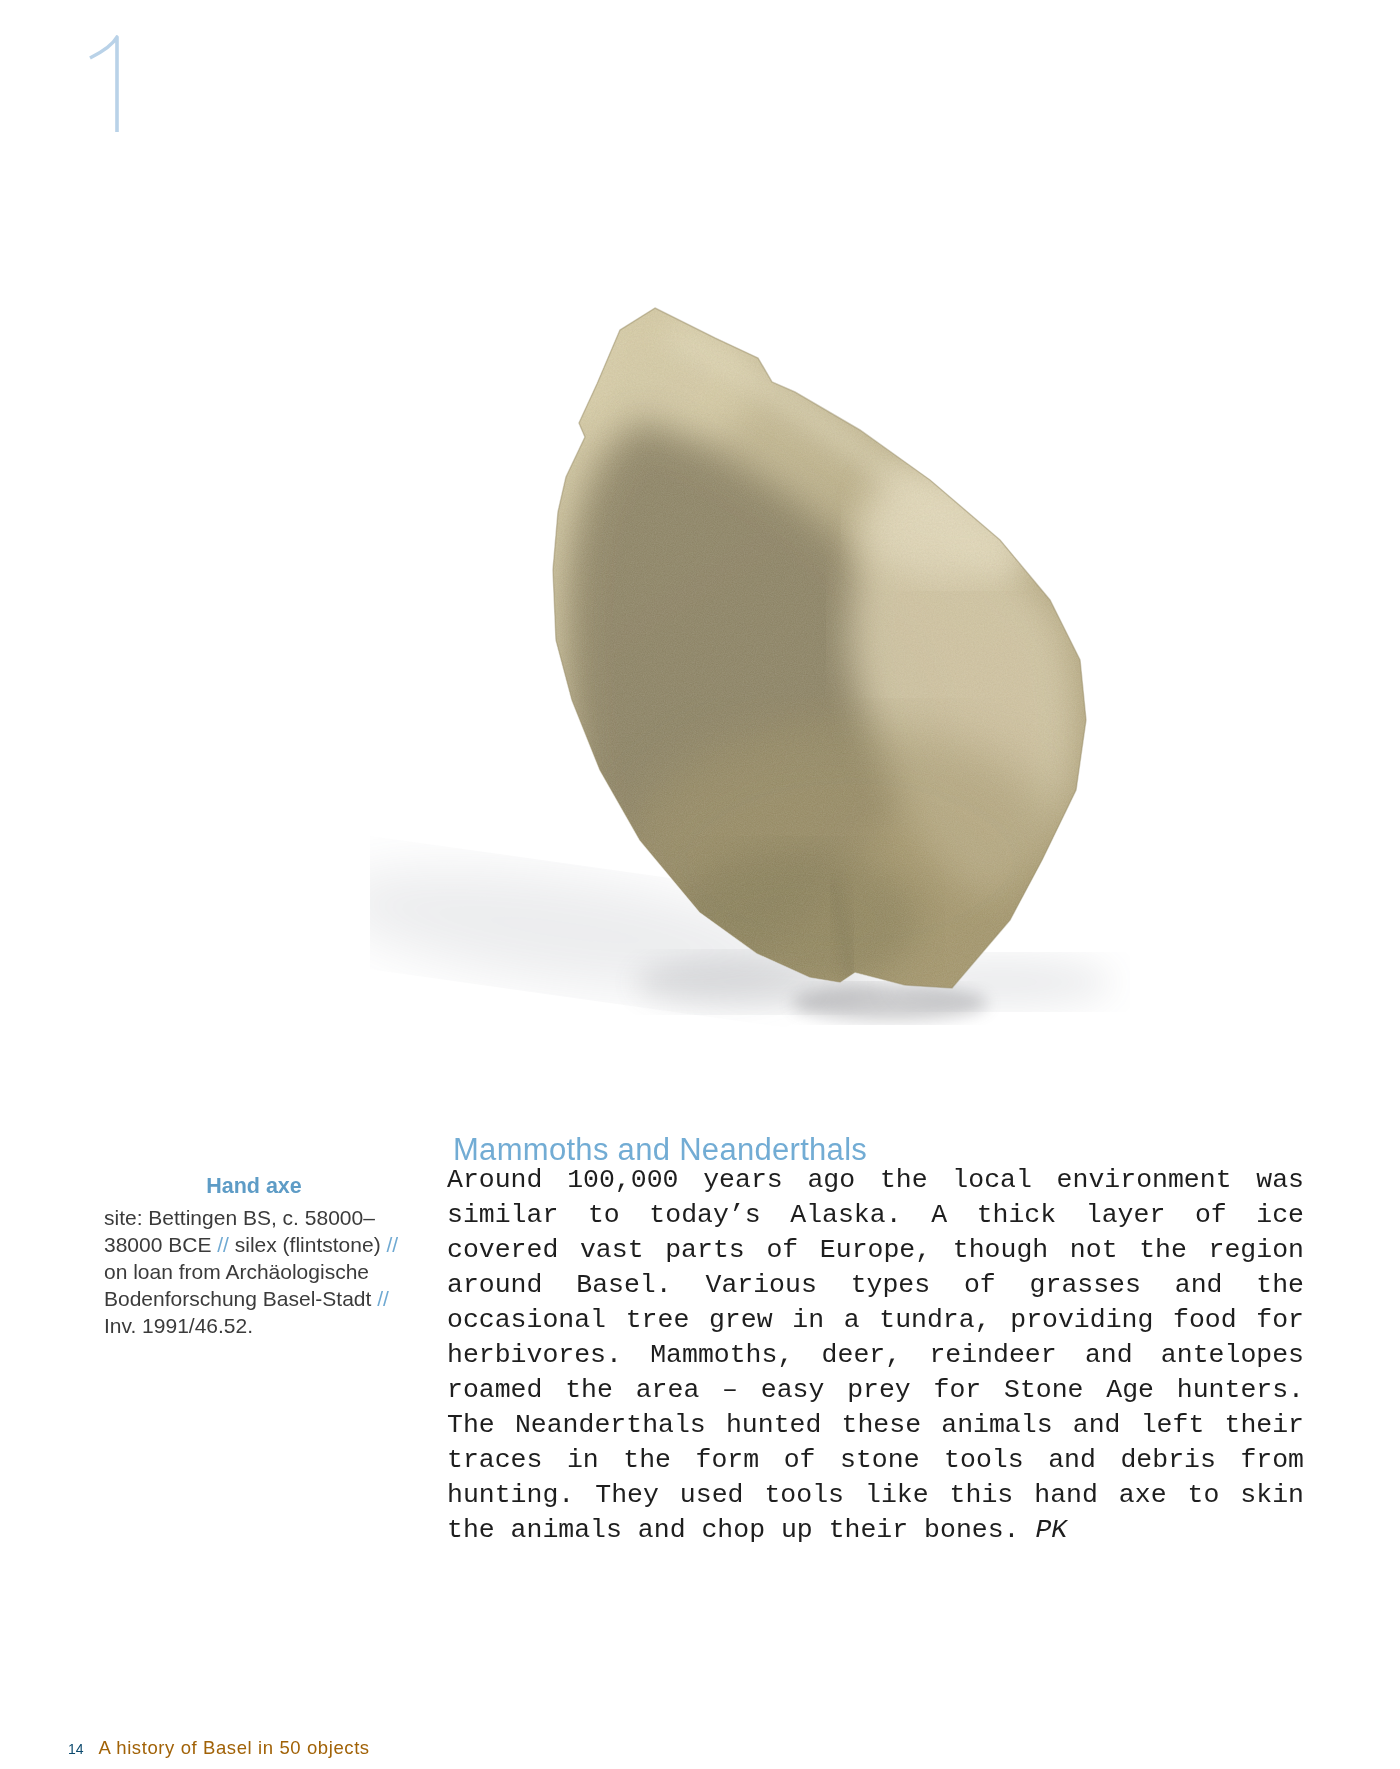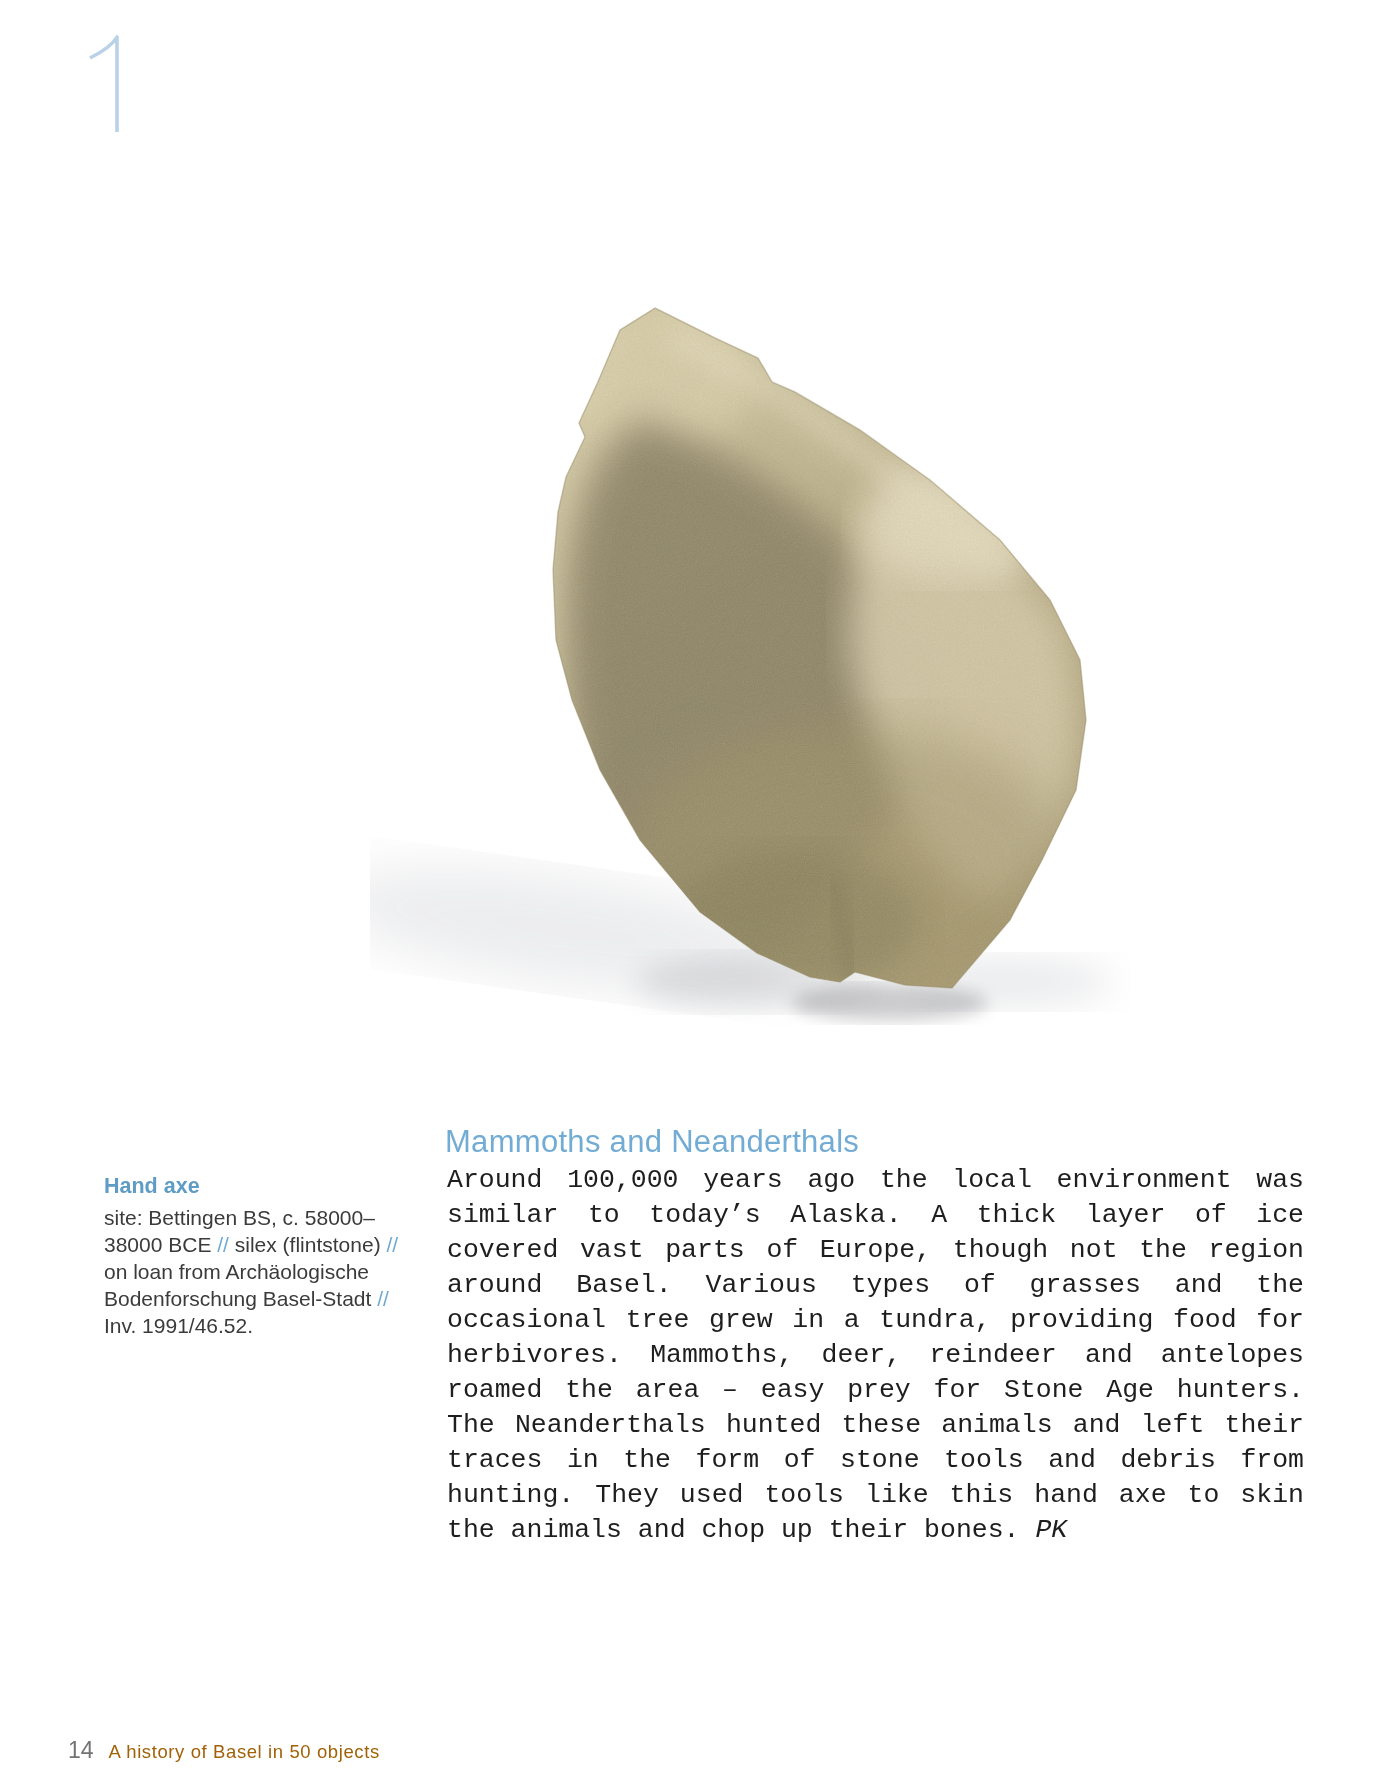--- a/index.html
+++ b/index.html
@@ -13,39 +13,40 @@
   
   .photo-wrap{position:absolute;left:370px;top:240px;width:760px;height:850px;}
   
   .caption{
     position:absolute;left:104px;top:1174px;width:300px;
     color:#3b3b3b;font-size:21px;line-height:27px;
   }
   .caption-title{
     color:#5e9cc6;font-weight:bold;font-size:21.5px;line-height:24px;
     margin:0 0 6px 0;
+    text-align:center;
   }
   .cap-line{white-space:nowrap;}
   .slash-sep{color:#6fa9d2;}
   
   .heading{
     position:absolute;left:445px;top:1124px;width:900px;
     font-size:31px;line-height:36px;font-weight:400;letter-spacing:.3px;
-    color:#72acd4;margin:0;
+    color:#72acd4;margin:8px;
   }
   .body-text{
     position:absolute;left:447px;top:1163px;width:857px;
     font-family:Liberation Mono, monospace;
     font-size:26.5px;line-height:35px;color:#1e1e1e;
     text-align:justify;margin:0;
   }
   .author{font-style:italic;}
   
   .footer{position:absolute;left:68px;top:1737px;display:flex;align-items:baseline;}
-  .page-num{font-size:23px;color:#737373;}
+  .page-num{font-size:14px;color:#0c4a6e;}
   .footer-title{font-size:18.5px;color:#a16207;margin-left:15px;letter-spacing:.6px;}
 </style>
 </head>
 <body>
 
 <div class="page">
 
   <div class="chapter-number" aria-label="1">
     <svg width="50" height="112" viewBox="0 0 50 112">
       <path d="M8 28 C 20 22 30 16 35 7 L35 102" fill="none" stroke="#b9d2e8" stroke-width="3.6" stroke-linecap="butt" stroke-linejoin="round"></path>

